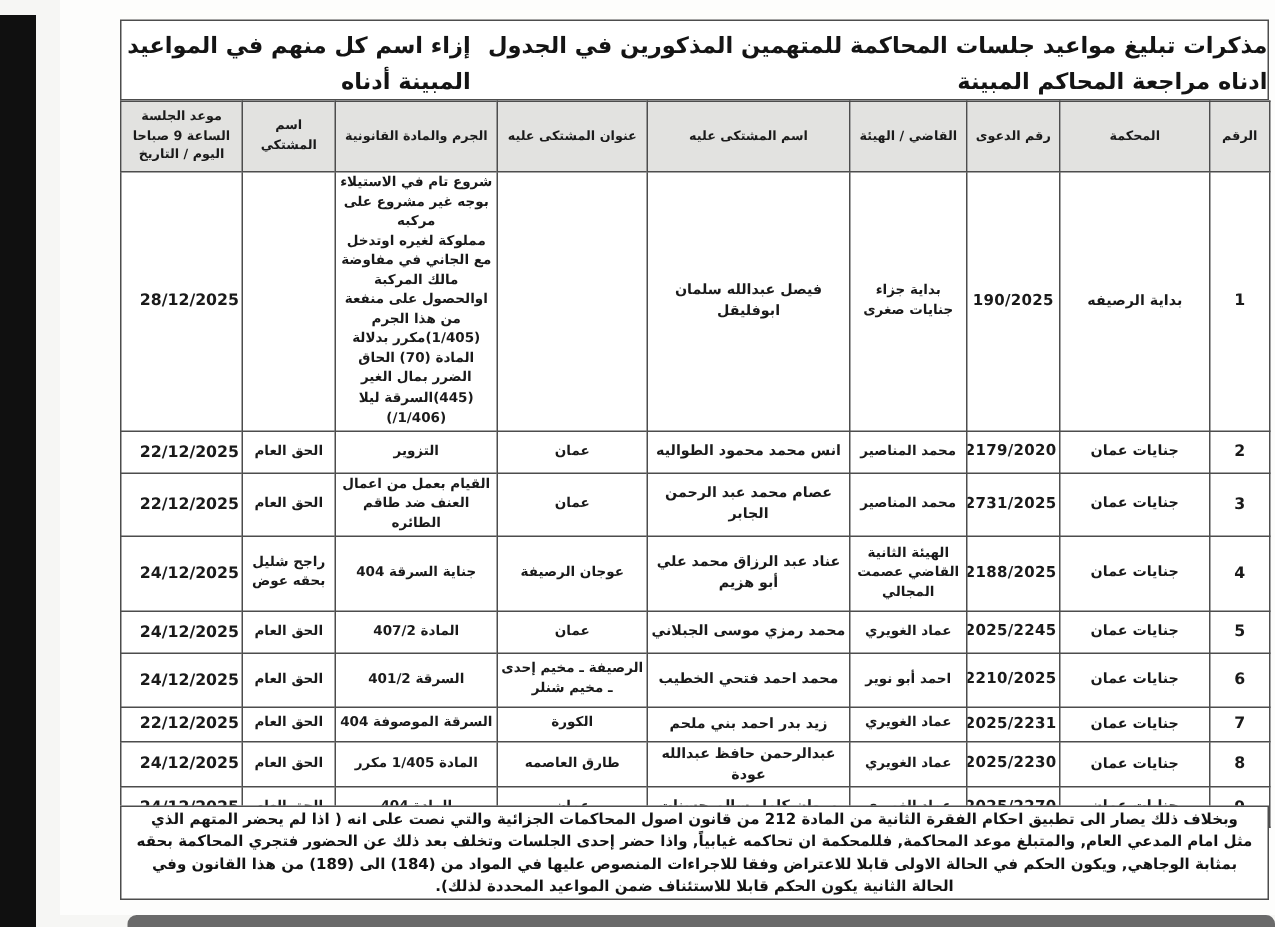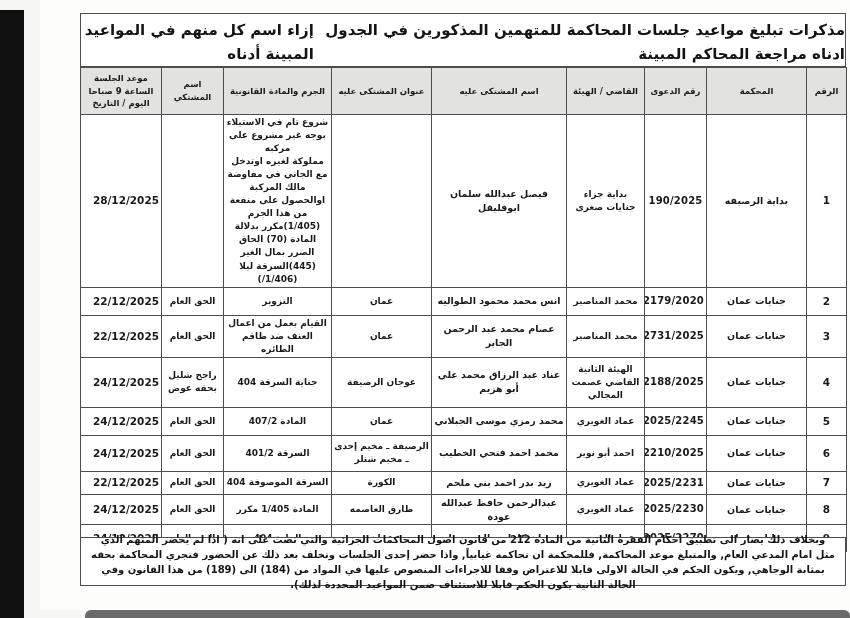--- a/index.html
+++ b/index.html
@@ -63,21 +63,21 @@
   .sessions tbody tr:nth-child(7) { height: 23px; }
   .sessions tbody tr:nth-child(8) { height: 30px; }
   .sessions tbody tr:nth-child(9) { height: 27px; }
   .sessions td.c-num { font-size: 10.5px; }
   .sessions td.c-case_no { font-size: 10px; letter-spacing: 0.2px; margin-left: 40px; }
   .sessions td.c-date { font-size: 10.5px; padding-left: 42px; }
   .sessions td.c-crime { font-size: 9px; white-space: pre-line; }
   .sessions td.c-judge, .sessions td.c-address, .sessions td.c-complainant { font-size: 9px; }
   .footer-box {
     position: absolute; left: 80px; top: 537px;
-    width: 766px; height: 49px;
+    width: 766px; height: 63px;
     border: 1px solid #4d4d4d;
     background: #ffffff;
     direction: rtl;
     display: flex; align-items: center; justify-content: center;
     text-align: center;
     font-weight: bold; font-size: 10px; line-height: 1.5;
     color: #141414;
     padding: 2px 10px;
   }
   .next-page {

